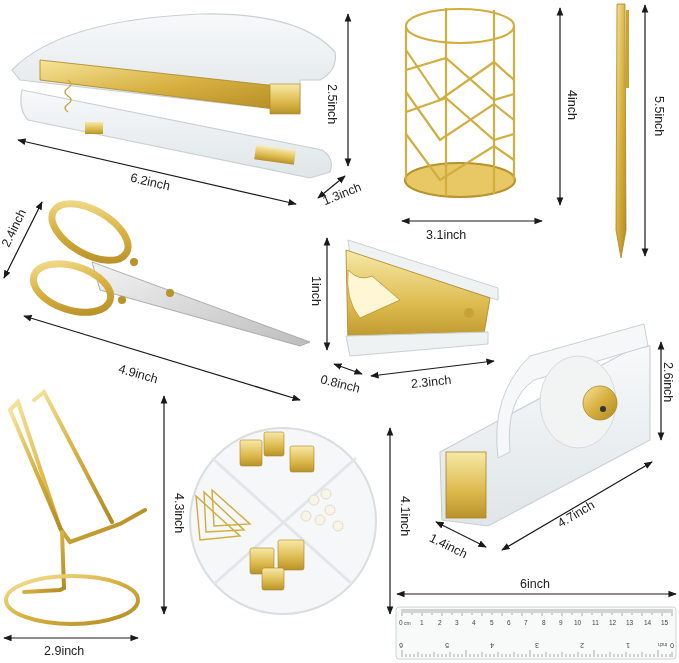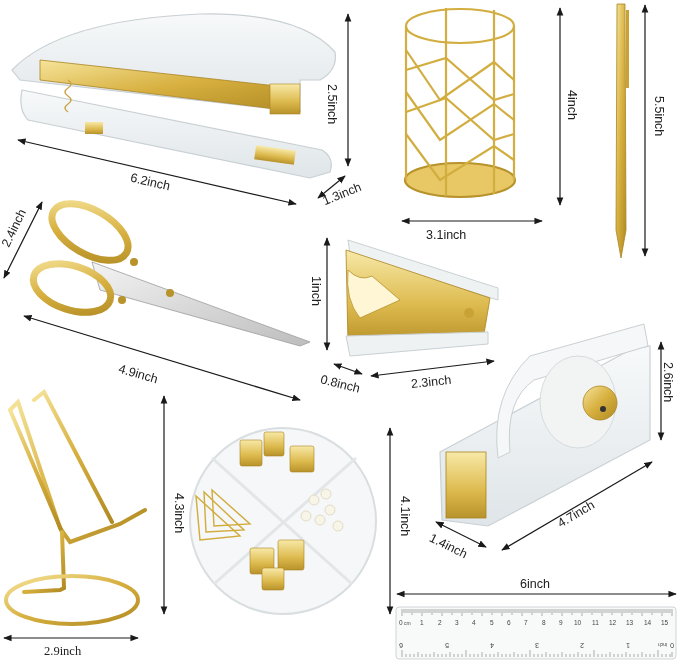--- a/index.html
+++ b/index.html
@@ -170,21 +170,21 @@
 
 <span class="lbl" style="left:322px;top:276px;transform:rotate(90deg);transform-origin:left top;">1inch</span>
 <span class="lbl" style="left:320px;top:378px;transform:rotate(14deg);">0.8inch</span>
 <span class="lbl" style="left:411px;top:376px;transform:rotate(-6deg);">2.3inch</span>
 
 <span class="lbl" style="left:674px;top:362px;transform:rotate(90deg);transform-origin:left top;">2.6inch</span>
 <span class="lbl" style="left:556px;top:508px;transform:rotate(-31deg);">4.7inch</span>
 <span class="lbl" style="left:428px;top:540px;transform:rotate(26deg);">1.4inch</span>
 
 <span class="lbl" style="left:185px;top:493px;transform:rotate(90deg);transform-origin:left top;">4.3inch</span>
-<span class="lbl" style="left:44px;top:645px;font-family:Liberation Serif, serif;">2.9inch</span>
+<span class="lbl" style="left:44px;top:645px;">2.9inch</span>
 
 <span class="lbl" style="left:411px;top:496px;transform:rotate(90deg);transform-origin:left top;">4.1inch</span>
 
 <span class="lbl" style="left:520px;top:578px;">6inch</span>
 
 <div class="abs" style="left:0;top:0;">
   <span class="ruler-num" style="left:399px;top:620px;">0</span>
   <span class="ruler-num" style="left:404px;top:621px;font-size:5px;">cm</span>
   <span class="ruler-num" style="left:420px;top:620px;">1</span>
   <span class="ruler-num" style="left:438px;top:620px;">2</span>

